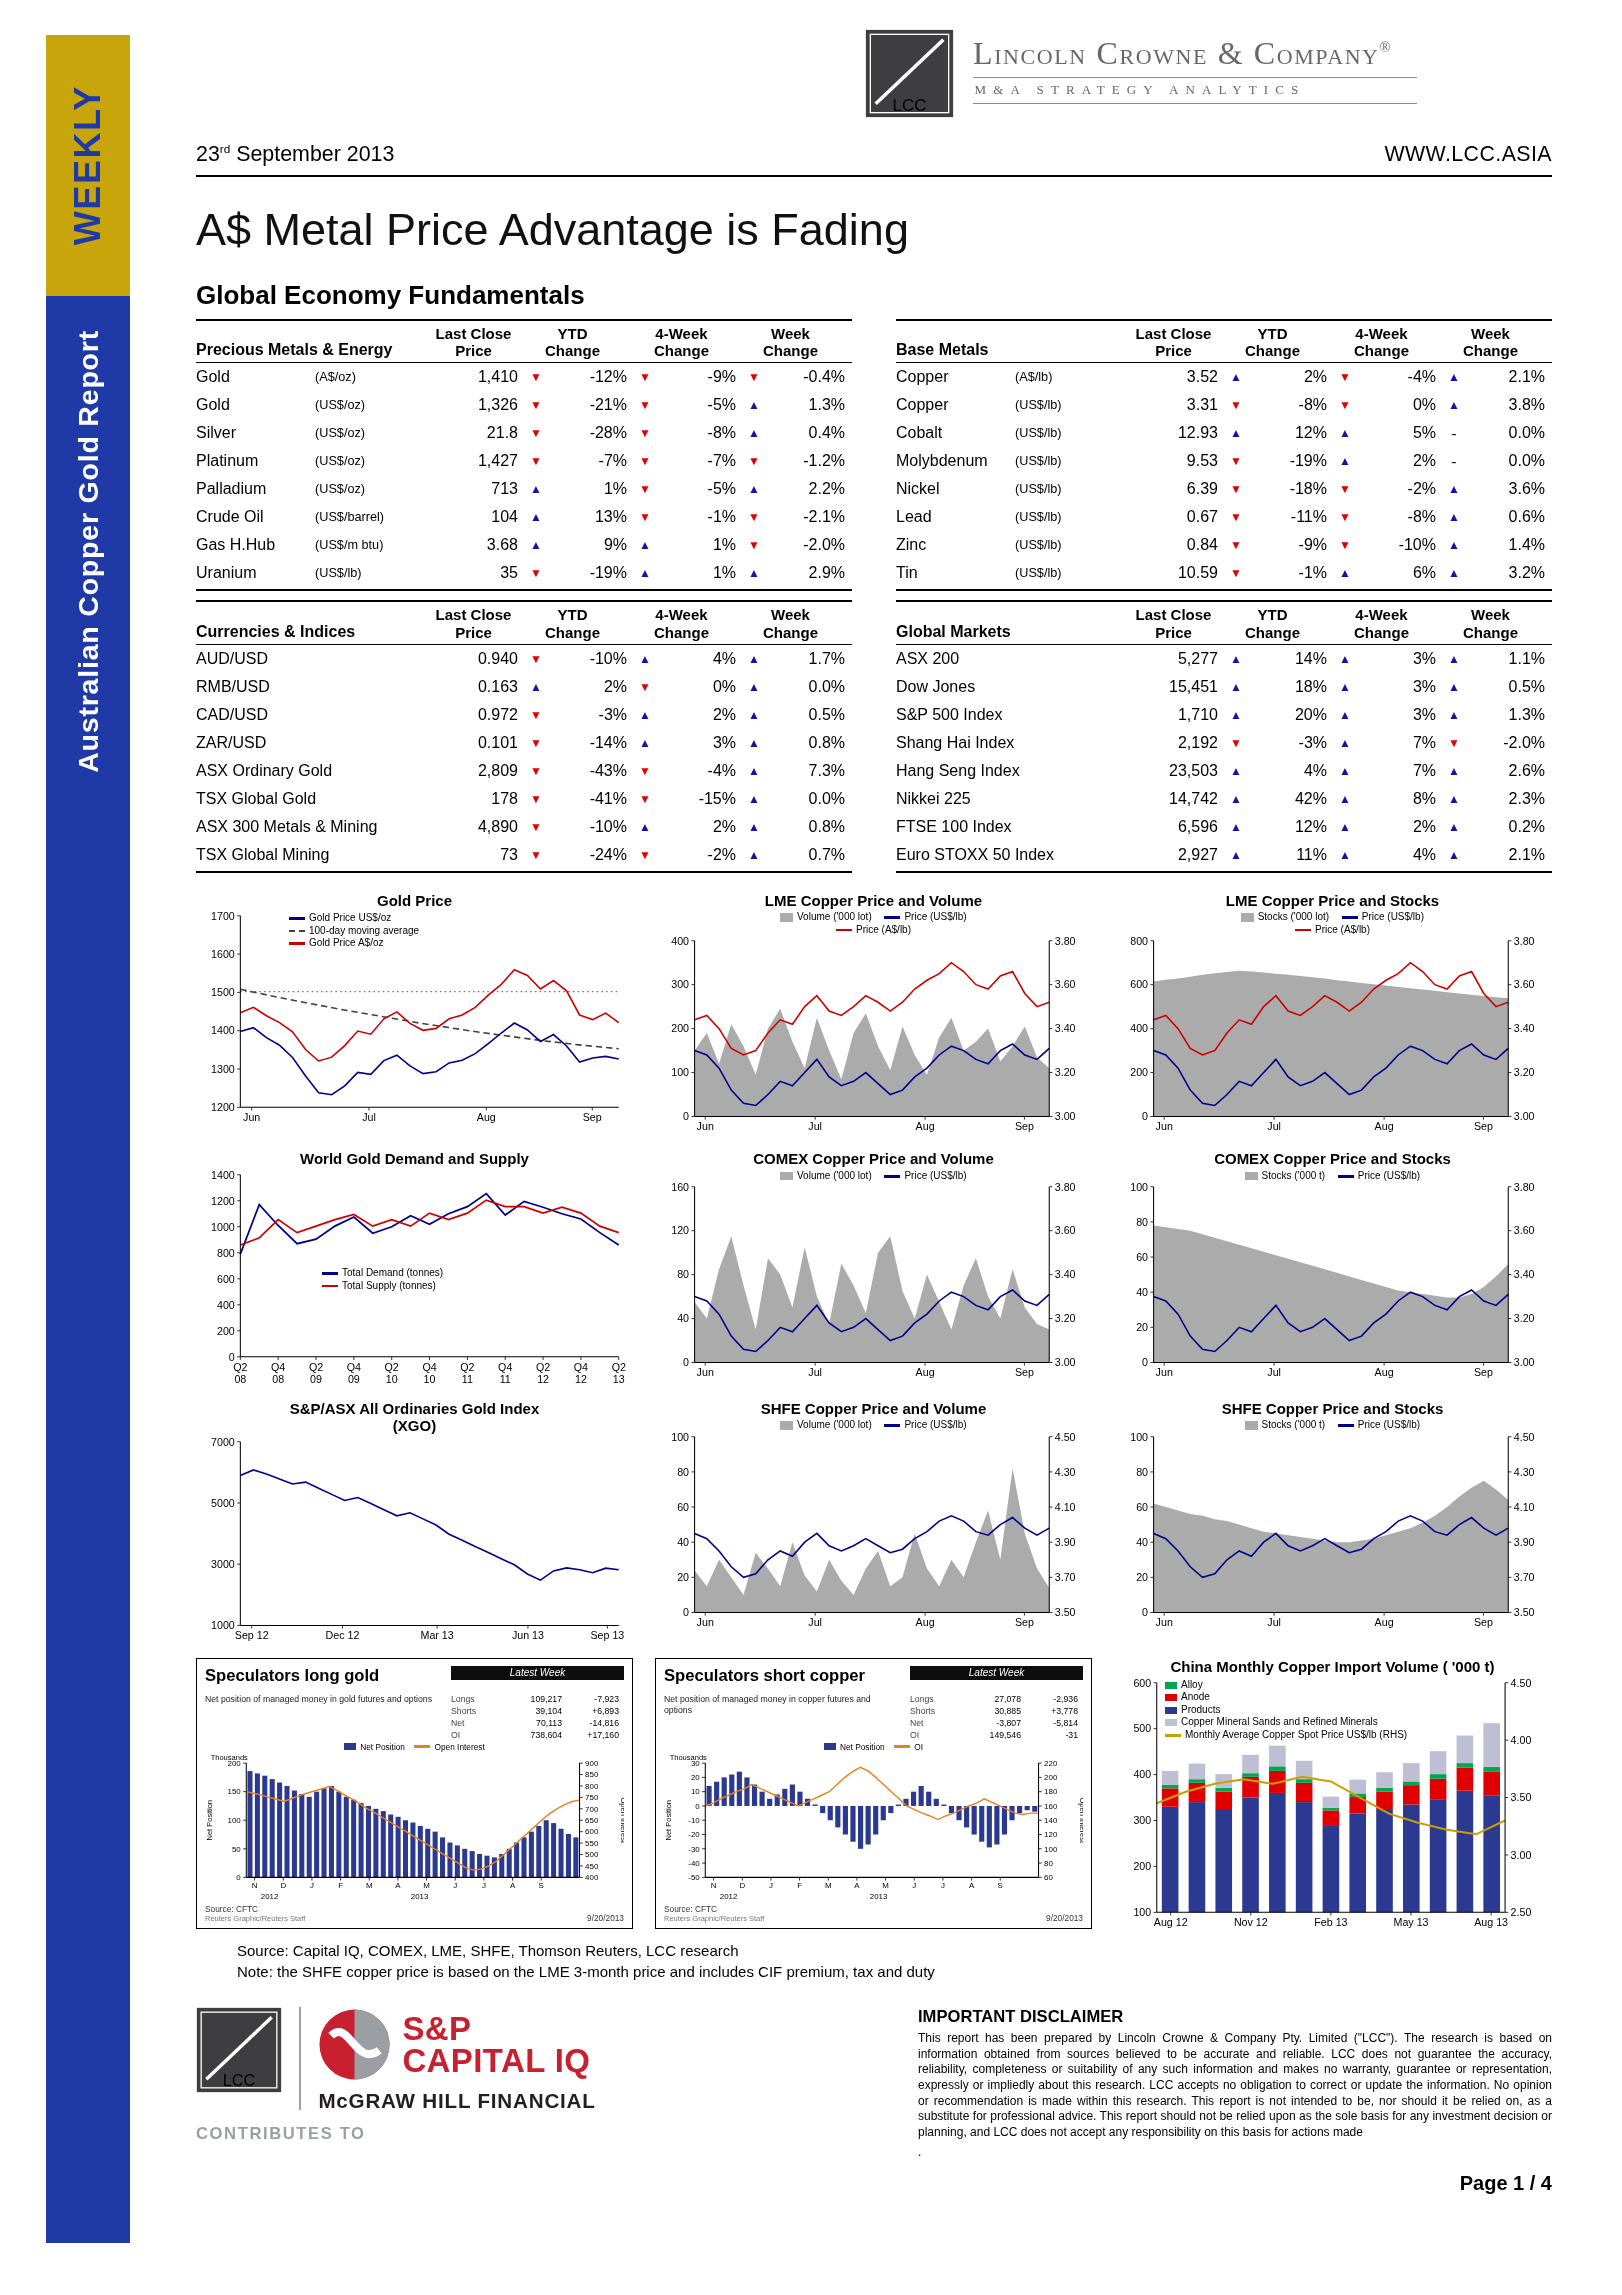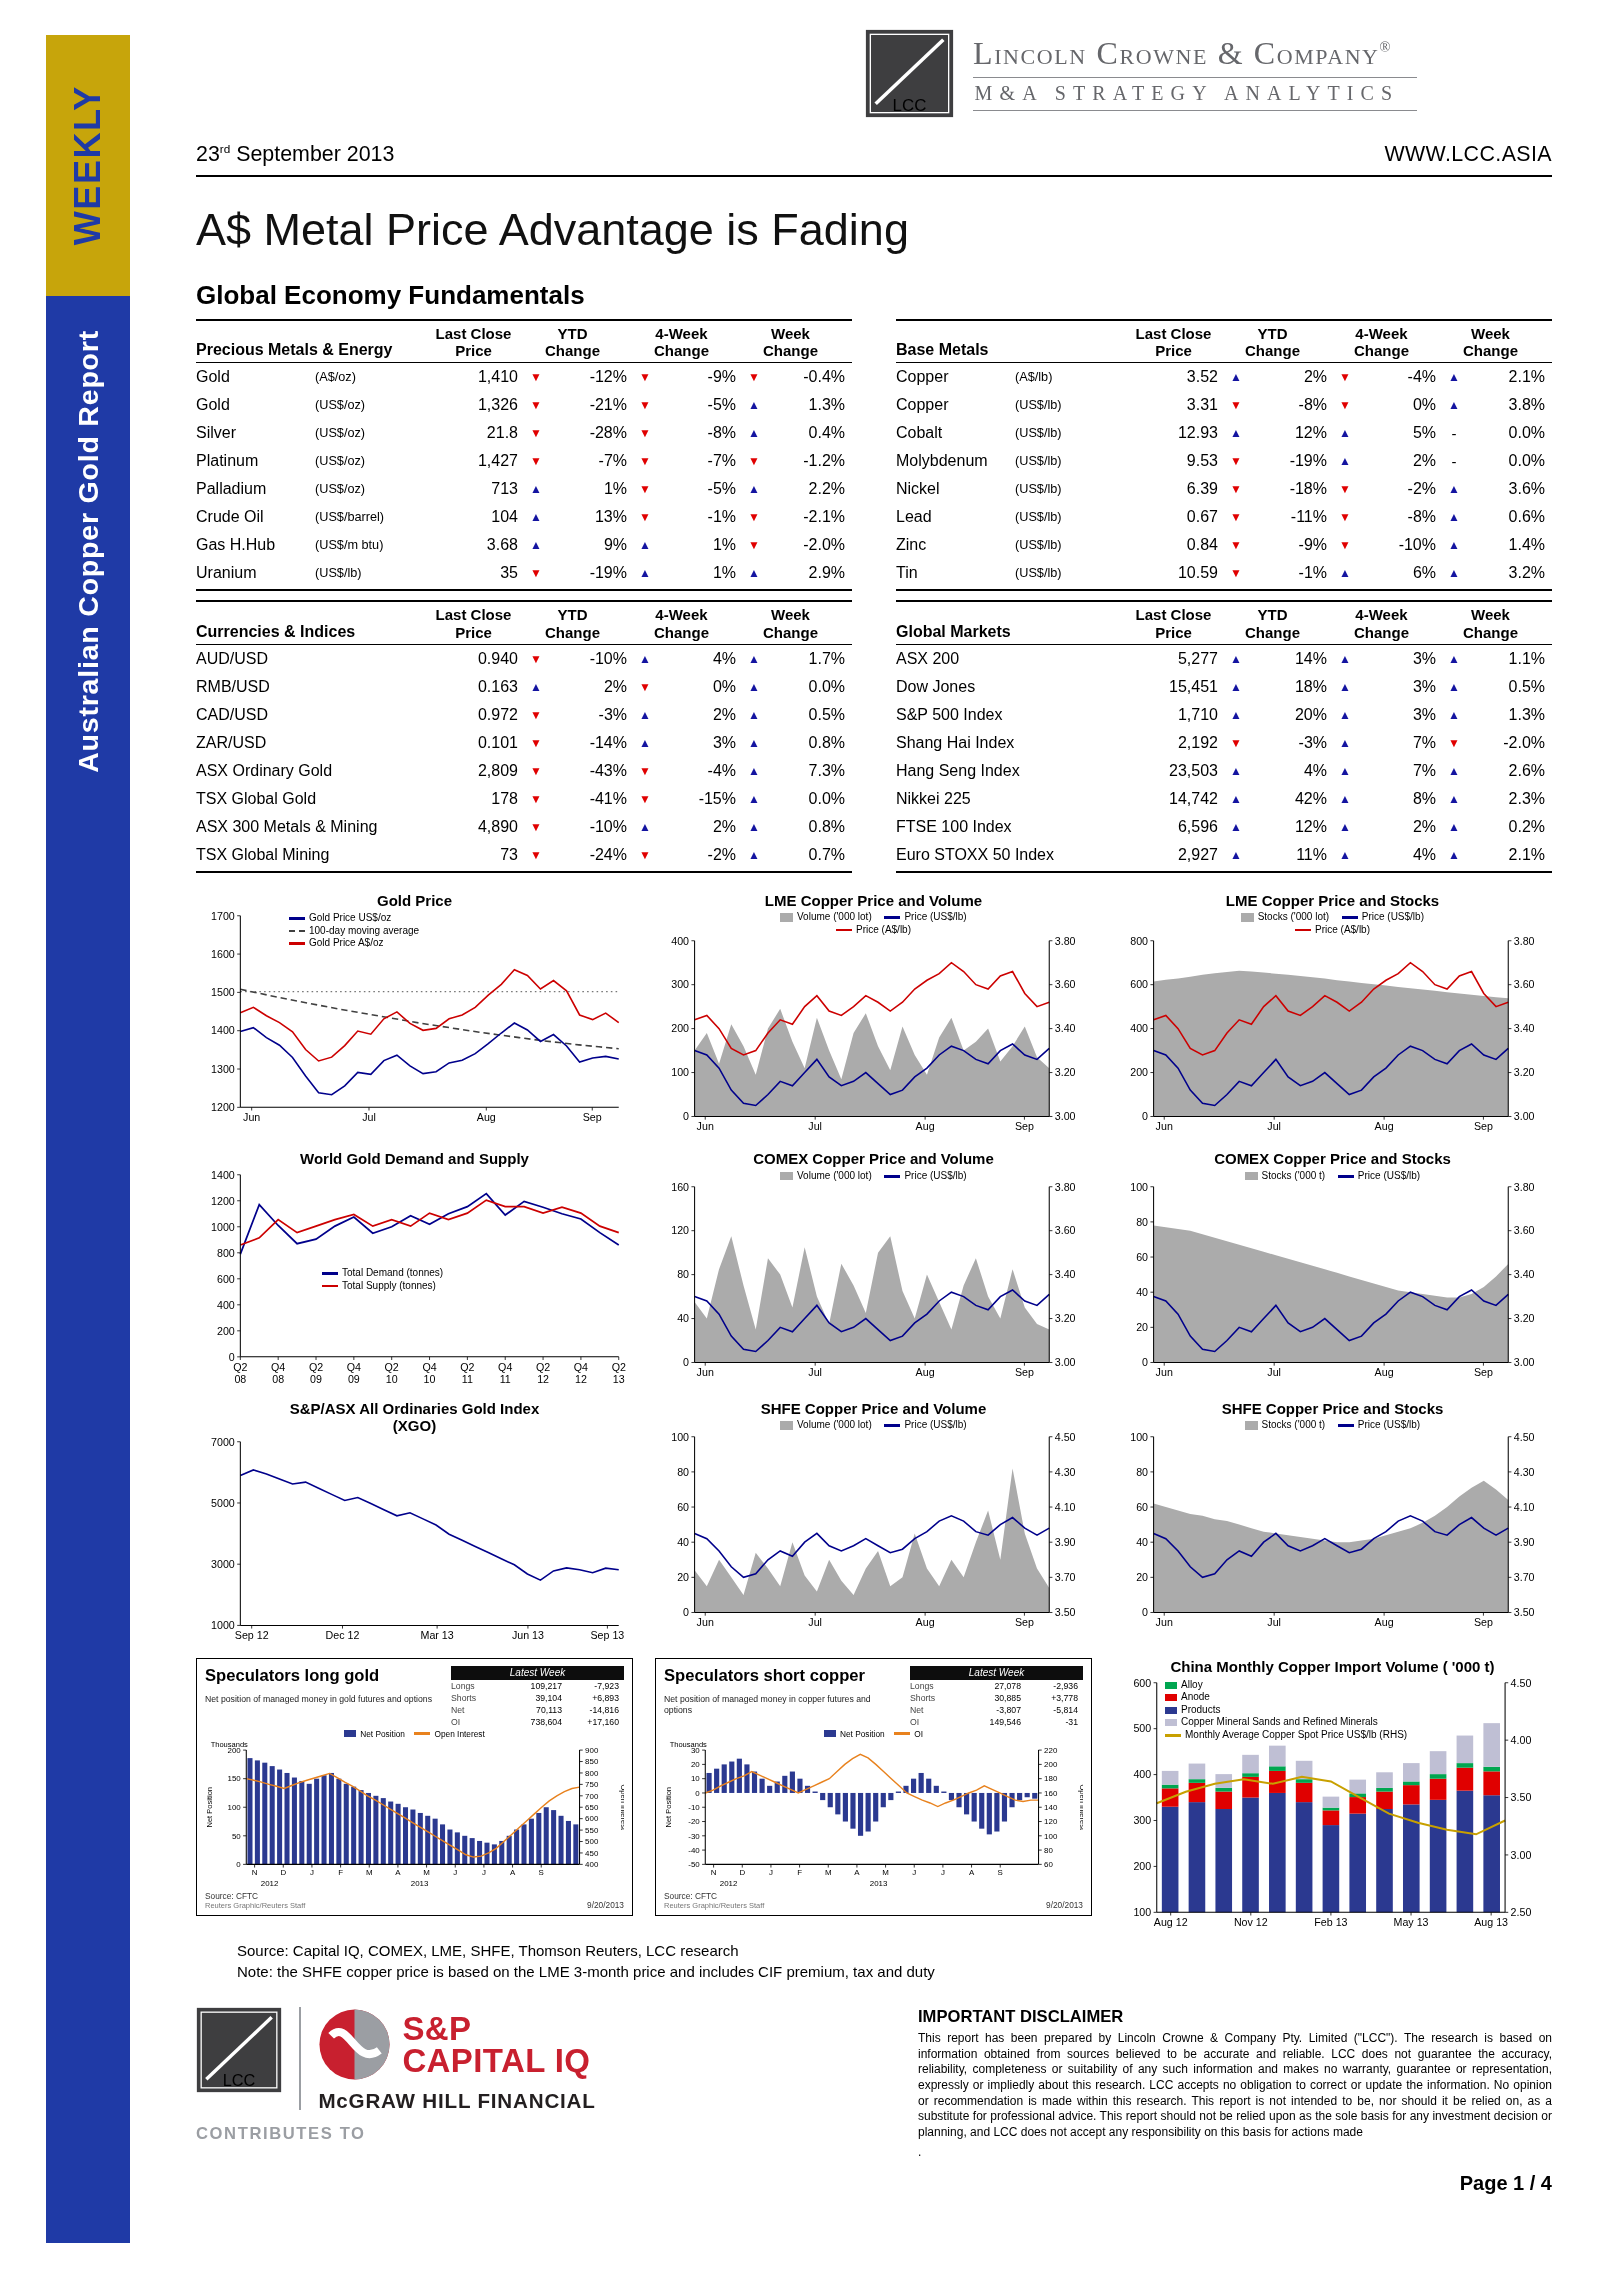--- a/index.html
+++ b/index.html
@@ -17,21 +17,21 @@
   
   .content { position:absolute; left:196px; top:28.5px; width:1356px; }
 
   .brandrow { display:flex; justify-content:flex-end; align-items:flex-start; padding-right:135px; gap:19px; }
   .lcc-logo { width:89px; height:89px; flex:0 0 auto; }
   .lcc-logo.small { width:86px; height:86px; }
   .brand-text { padding-top:6.3px; width:444px; }
   .brand-name { font-family:"Liberation Serif",serif; font-variant:small-caps; color:#66676B; font-size:32px; letter-spacing:1.6px; white-space:nowrap; }
   .brand-name sup { font-size:0.45em; vertical-align:super; }
   .brand-rule { border-top:1.6px solid #8a8b8f; margin:4.8px 0; }
-  .brand-tag { font-family:"Liberation Serif",serif; text-transform:uppercase; color:#66676B; font-size:20px; letter-spacing:7.1px; padding-left:1.6px; }
+  .brand-tag { font-family:"Liberation Serif",serif; text-transform:uppercase; color:#66676B; font-size:13px; letter-spacing:7.1px; padding-left:1.6px; }
 
   .daterow { display:flex; justify-content:space-between; align-items:flex-end; margin-top:24px; padding-bottom:8px; border-bottom:2.4px solid #000; font-size:21.4px; }
   .daterow sup { font-size:0.55em; vertical-align:super;text-align:center; }
   .site { letter-spacing:0.4px; }
 
   .title { font-size:45px; font-weight:400; margin-top:27px; color:#111; }
   .secthead { font-size:26px; font-weight:700; margin-top:24px; margin-bottom:8px; }
 
   
   .tables { display:grid; grid-template-columns:656px 656px; column-gap:44px; row-gap:9.5px; }
@@ -66,21 +66,21 @@
   svg.plot { display:block; width:100%; }
   svg text { font-family:"Liberation Sans",sans-serif; fill:#000; }
 
   
   .spec-box { position:relative; border:1.6px solid #000; padding:6.3px 8px 4.8px; background:#fff; }
   .spec-head { display:flex; justify-content:space-between; }
   .spec-hl { width:230px; }
   .spec-title { font-size:16.6px; font-weight:700; }
   .spec-caption { font-size:8.7px; color:#222; margin-top:8px; line-height:1.3; }
   .spec-hr { width:173px; }
-  .lw { background:#0d0d0d; color:#fff; font-style:italic; font-size:10px; text-align:center; padding:1.6px 4.8px; margin-bottom:0; }
+  .lw { background:#0d0d0d; color:#fff; font-style:italic; font-size:10px; text-align:center; padding:1.6px 4.8px; margin-bottom:13px; }
   .spec-stats { display:grid; grid-template-columns:44px 67px 57px; font-size:8.7px; line-height:1.4; }
   .spec-stats .sl { color:#444; }
   .spec-stats span { text-align:right; } .spec-stats .sl { text-align:left; }
   .spec-legend .lrow { justify-content:center; font-size:8.3px; gap:9.5px; }
   .spec-foot { display:flex; justify-content:space-between; align-items:flex-end; font-size:8.3px; color:#333; margin-top:1.6px; }
   .spec-foot .s2 { color:#777; font-size:7.5px; }
 
   
   .srcnote { font-size:15px; margin-top:11px;margin-left:41px; }
   .srcnote + .srcnote { margin-top:3.2px; }

